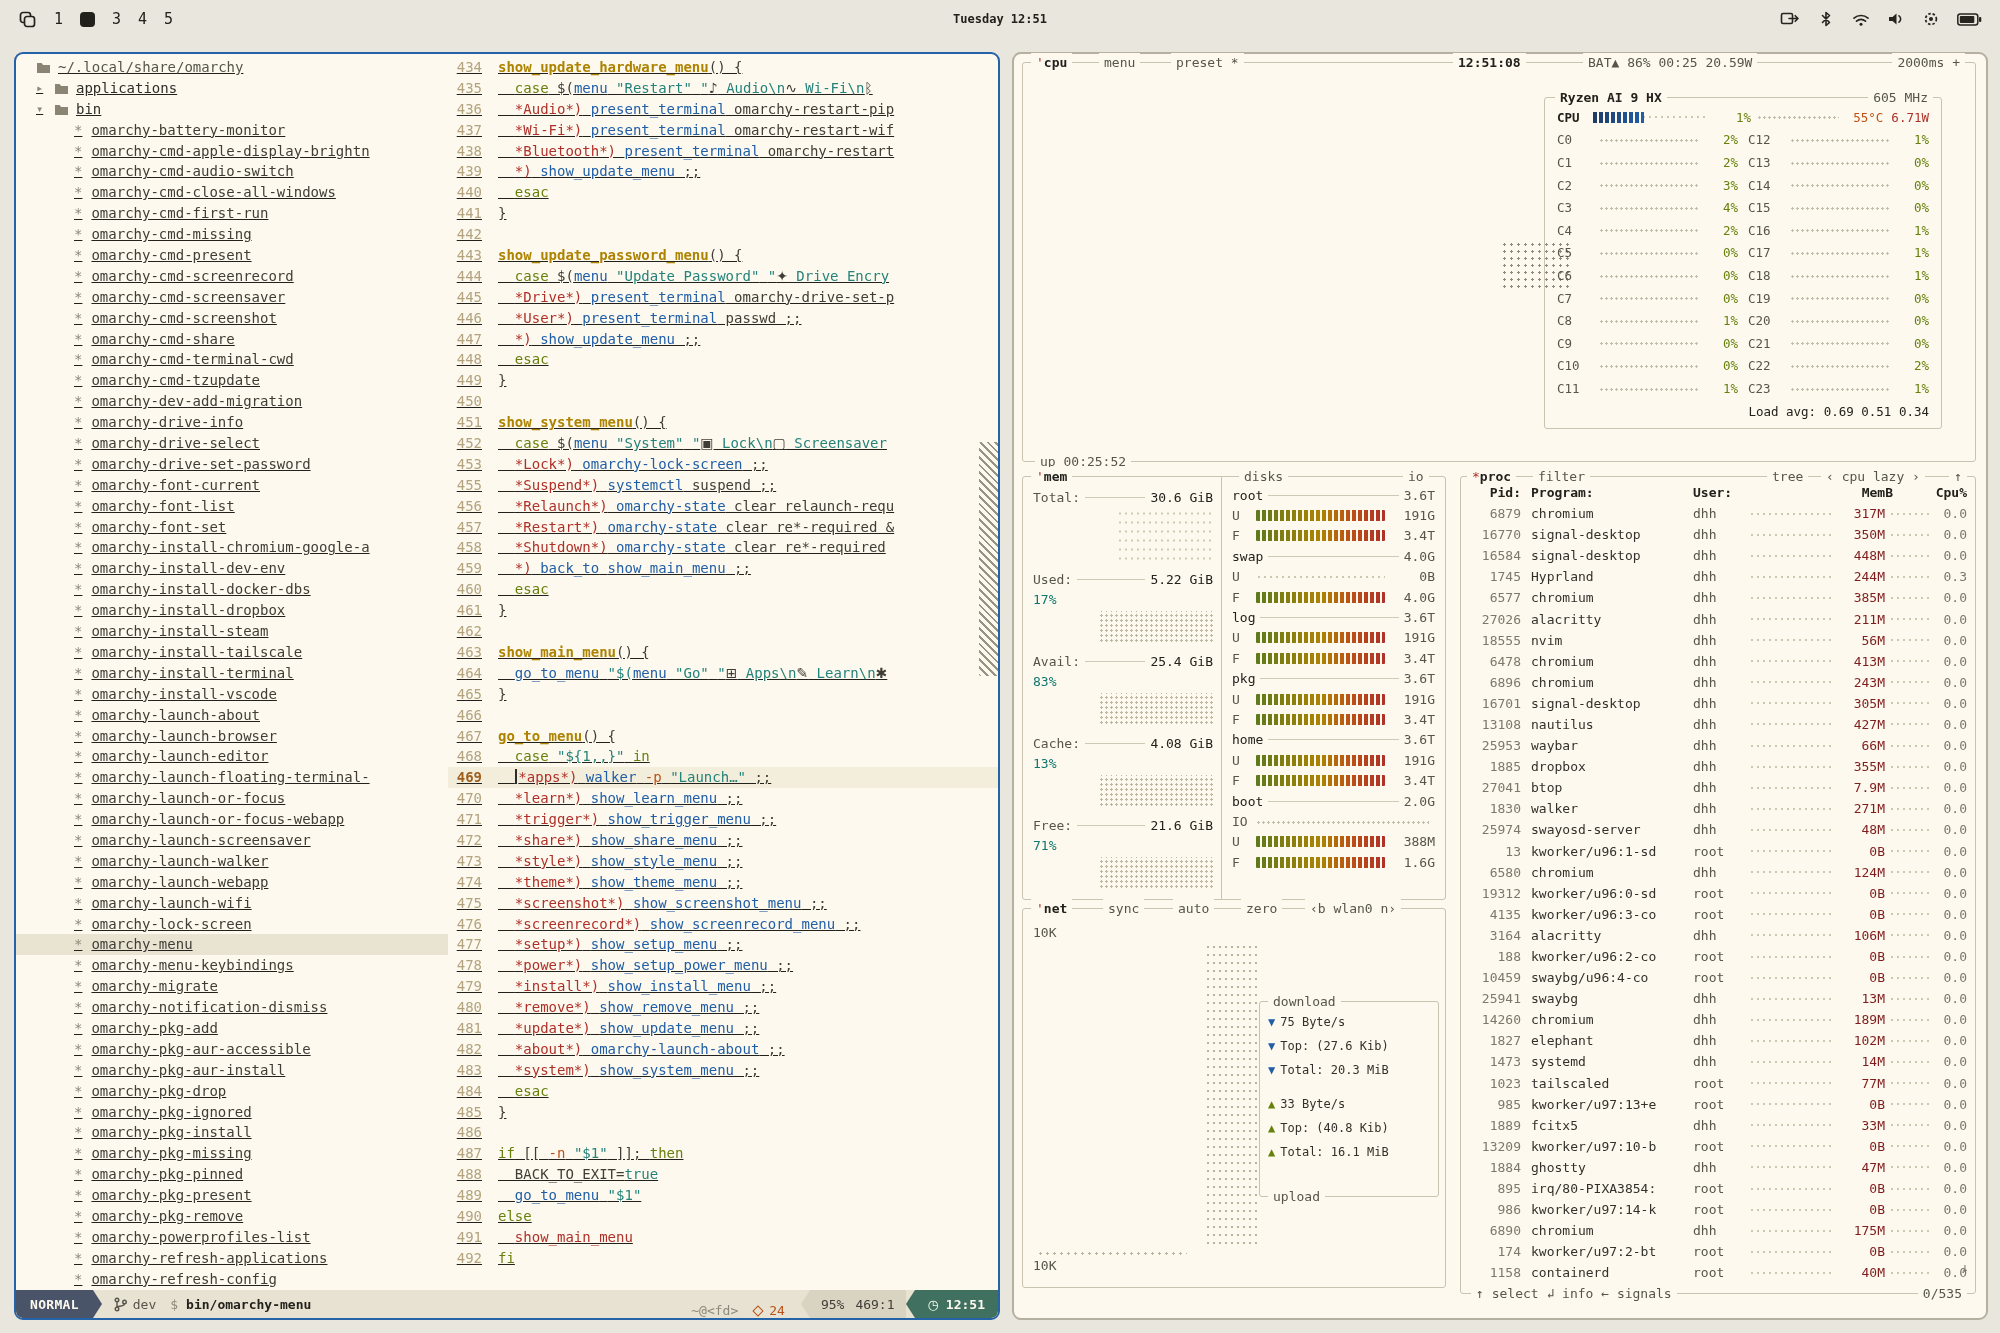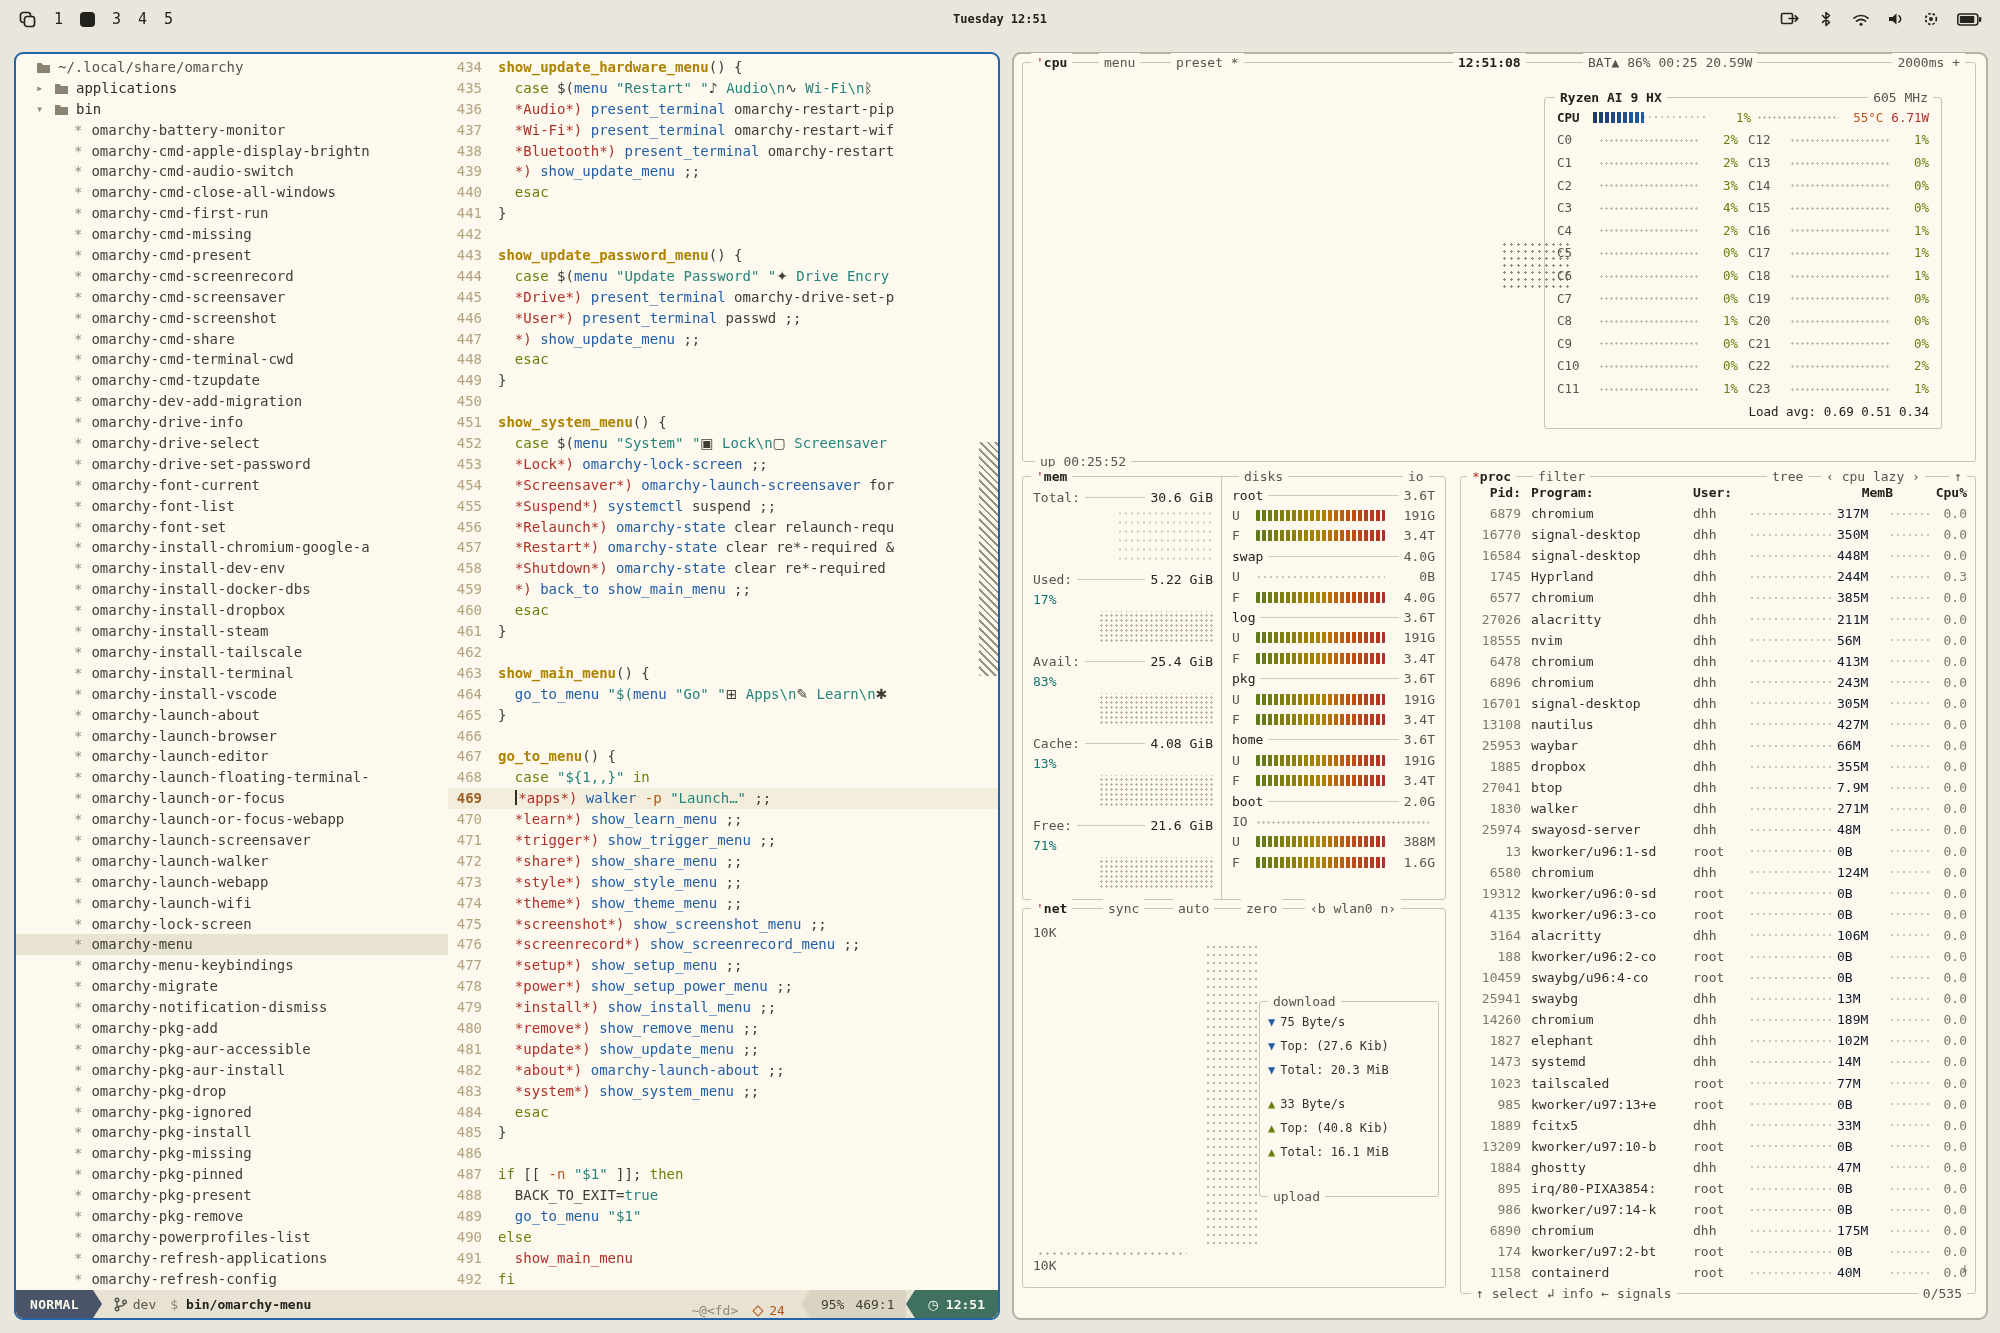--- a/index.html
+++ b/index.html
@@ -10,21 +10,21 @@
   .topbar { position:absolute; left:0; top:0; width:2000px; height:38px; display:flex; align-items:center; padding:0 18px; }
   .ws-wrap { display:flex; align-items:center; gap:17px; }
   .ws { font-size:15px; color:#23211c; }
   .ws-active { width:15px; height:15px; background:#23211c; border-radius:4px; }
   .topbar-clock { position:absolute; left:50%; transform:translateX(-50%); font-size:12px; font-weight:bold; color:#23211c; }
   .tray { margin-left:auto; display:flex; align-items:center; gap:17px; }
   .tray svg { display:block; }
 
   
   .window { position:absolute; background:#fdf9ee; border-radius:9px; }
-  .win-left { left:14px; top:52px; width:986px; height:1268px; border:2px solid #2563a8; }
+  .win-left { left:14px; top:52px; width:986px; height:1268px; border:2px solid #2563a8;text-decoration:underline; }
   .win-right { left:1012px; top:52px; width:976px; height:1268px; border:2px solid #b6b0a1; }
 
   
   .editor-body { display:flex; height:calc(100% - 28px); overflow:hidden; position:relative; padding-top:3px; }
   .tree { width:432px; flex:none; padding-left:20px; overflow:hidden; }
   .trow { height:20.9px; line-height:20.9px; font-size:14px; white-space:pre; display:flex; align-items:center; }
   .trow.root { color:#57554b; gap:7px; }
   .trow.folder { gap:7px; color:#2f2d28; }
   .chev { color:#8d897c; font-size:12px; width:11px; }
   .trow.file { padding-left:38px; gap:9px; }
@@ -122,21 +122,21 @@
   .ph-mem { width:48px; text-align:right; }
   .ph-sp2 { width:40px; }
   .ph-cpu { width:34px; text-align:right; }
   .prow { display:flex; align-items:center; height:21.1px; padding:0 8px; }
   .ppid { width:52px; text-align:right; color:#7c786b; }
   .pprog { width:172px; padding-left:10px; color:#33312b; overflow:hidden; white-space:pre; }
   .puser { width:52px; color:#57554b; }
   .pdots { flex:1; height:12px; margin:0 4px;
     background:radial-gradient(circle,#cdc6b0 1px,transparent 1.1px) left center/6px 6px repeat-x; }
   .pdots2 { flex:none; width:40px; }
-  .pmem { width:48px; color:#0f172a; }
+  .pmem { width:48px; text-align:right; color:#7f1d1d; }
   .pcpu { width:34px; text-align:right; color:#7c786b; }
   .proc-down { position:absolute; right:6px; bottom:18px; color:#7c786b; }
   #net-box { left:8px; top:854px; width:424px; height:380px; }
   .net-scale { position:absolute; left:10px; color:#57554b; }
   .net-decor-v { position:absolute; left:182px; top:34px; width:52px; height:306px;
     background:radial-gradient(circle,#b9b29c 1px,transparent 1.1px) 0 0/6px 8px; }
   .net-decor-b { position:absolute; left:14px; bottom:28px; width:150px; height:12px;
     background:radial-gradient(circle,#b9b29c 1px,transparent 1.1px) 0 50%/7px 7px repeat-x; }
   .dl-box { position:absolute; left:236px; top:92px; width:180px; height:196px; border:1.5px solid #c9c3b0; border-radius:3px; }
   .nrow { display:flex; align-items:center; height:24px; padding:0 8px; font-size:12px; color:#33312b; white-space:pre; }
@@ -287,21 +287,20 @@
           <div class="cl"><span class="ln">444</span><span class="ct"><span class="s-p">  </span><span class="s-kw">case</span><span class="s-p"> $(</span><span class="s-cmd">menu</span><span class="s-p"> </span><span class="s-str">"Update Password"</span><span class="s-p"> </span><span class="s-str">"</span><span class="s-ic">✦</span><span class="s-str"> Drive Encry</span></span></div>
           <div class="cl"><span class="ln">445</span><span class="ct"><span class="s-p">  </span><span class="s-pat">*Drive*)</span><span class="s-p"> </span><span class="s-cmd">present_terminal</span><span class="s-p"> omarchy-drive-set-p</span></span></div>
           <div class="cl"><span class="ln">446</span><span class="ct"><span class="s-p">  </span><span class="s-pat">*User*)</span><span class="s-p"> </span><span class="s-cmd">present_terminal</span><span class="s-p"> passwd ;;</span></span></div>
           <div class="cl"><span class="ln">447</span><span class="ct"><span class="s-p">  </span><span class="s-pat">*)</span><span class="s-p"> </span><span class="s-cmd">show_update_menu</span><span class="s-p"> ;;</span></span></div>
           <div class="cl"><span class="ln">448</span><span class="ct"><span class="s-p">  </span><span class="s-kw">esac</span></span></div>
           <div class="cl"><span class="ln">449</span><span class="ct"><span class="s-p">}</span></span></div>
           <div class="cl"><span class="ln">450</span><span class="ct"></span></div>
           <div class="cl"><span class="ln">451</span><span class="ct"><span class="s-fn">show_system_menu</span><span class="s-p">() {</span></span></div>
           <div class="cl"><span class="ln">452</span><span class="ct"><span class="s-p">  </span><span class="s-kw">case</span><span class="s-p"> $(</span><span class="s-cmd">menu</span><span class="s-p"> </span><span class="s-str">"System"</span><span class="s-p"> </span><span class="s-str">"</span><span class="s-ic">▣</span><span class="s-str"> Lock\n</span><span class="s-ic">▢</span><span class="s-str"> Screensaver</span></span></div>
           <div class="cl"><span class="ln">453</span><span class="ct"><span class="s-p">  </span><span class="s-pat">*Lock*)</span><span class="s-p"> </span><span class="s-cmd">omarchy-lock-screen</span><span class="s-p"> ;;</span></span></div>
-          <div class="cl"><span class="ln">454</span><span class="ct"><span class="s-p">  </span><span class="s-pat">*Screensaver*)</span><span class="s-p"> </span><span class="s-cmd">omarchy-launch-screensaver</span><span class="s-p"> for</span></span></div>
           <div class="cl"><span class="ln">455</span><span class="ct"><span class="s-p">  </span><span class="s-pat">*Suspend*)</span><span class="s-p"> </span><span class="s-cmd">systemctl</span><span class="s-p"> suspend ;;</span></span></div>
           <div class="cl"><span class="ln">456</span><span class="ct"><span class="s-p">  </span><span class="s-pat">*Relaunch*)</span><span class="s-p"> </span><span class="s-cmd">omarchy-state</span><span class="s-p"> clear relaunch-requ</span></span></div>
           <div class="cl"><span class="ln">457</span><span class="ct"><span class="s-p">  </span><span class="s-pat">*Restart*)</span><span class="s-p"> </span><span class="s-cmd">omarchy-state</span><span class="s-p"> clear re*-required &amp;</span></span></div>
           <div class="cl"><span class="ln">458</span><span class="ct"><span class="s-p">  </span><span class="s-pat">*Shutdown*)</span><span class="s-p"> </span><span class="s-cmd">omarchy-state</span><span class="s-p"> clear re*-required</span></span></div>
           <div class="cl"><span class="ln">459</span><span class="ct"><span class="s-p">  </span><span class="s-pat">*)</span><span class="s-p"> </span><span class="s-cmd">back_to</span><span class="s-p"> </span><span class="s-cmd">show_main_menu</span><span class="s-p"> ;;</span></span></div>
           <div class="cl"><span class="ln">460</span><span class="ct"><span class="s-p">  </span><span class="s-kw">esac</span></span></div>
           <div class="cl"><span class="ln">461</span><span class="ct"><span class="s-p">}</span></span></div>
           <div class="cl"><span class="ln">462</span><span class="ct"></span></div>
           <div class="cl"><span class="ln">463</span><span class="ct"><span class="s-fn">show_main_menu</span><span class="s-p">() {</span></span></div>
           <div class="cl"><span class="ln">464</span><span class="ct"><span class="s-p">  </span><span class="s-cmd">go_to_menu</span><span class="s-p"> </span><span class="s-str">"$(</span><span class="s-cmd">menu</span><span class="s-p"> </span><span class="s-str">"Go"</span><span class="s-p"> </span><span class="s-str">"</span><span class="s-ic">⊞</span><span class="s-str"> Apps\n</span><span class="s-ic">✎</span><span class="s-str"> Learn\n</span><span class="s-ic">✱</span></span></div>

